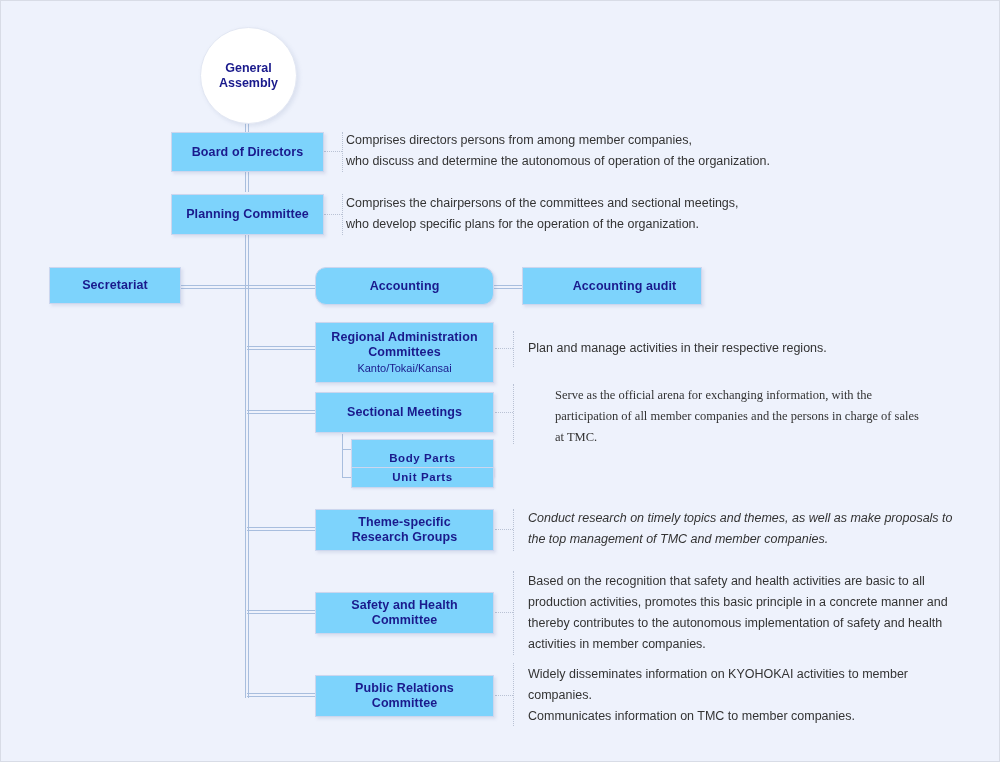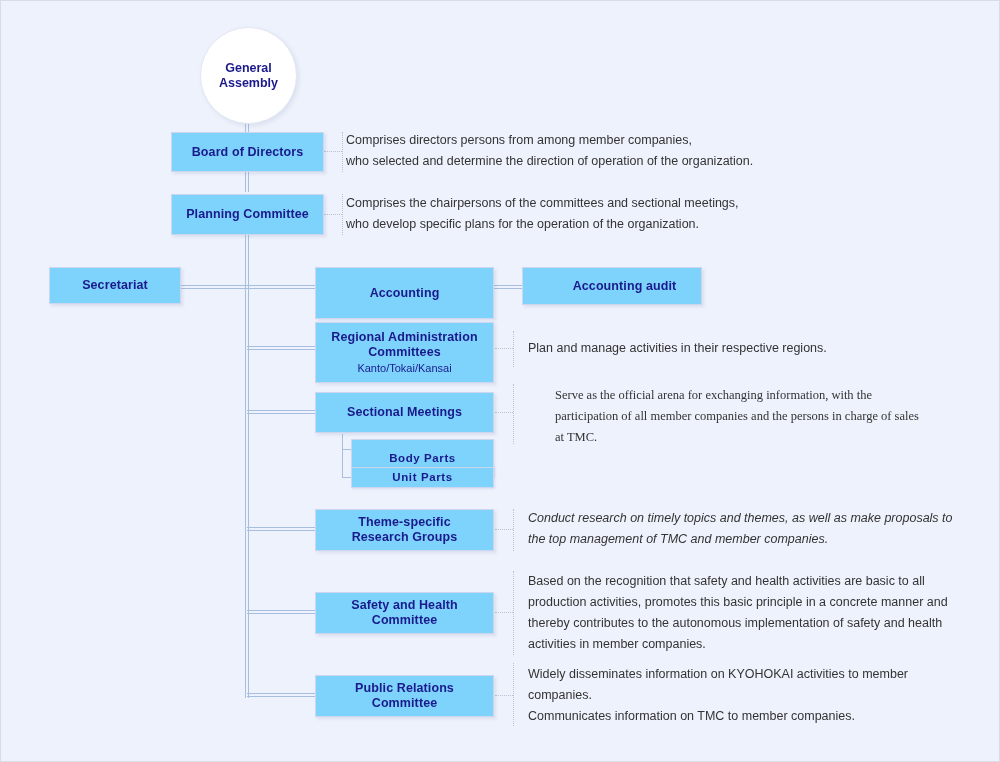--- a/index.html
+++ b/index.html
@@ -204,21 +204,21 @@
   </div>
 
   <div class="node" style="left:170px; top:193px; width:153px; height:41px;">
     <span class="title">Planning Committee</span>
   </div>
 
   <div class="node" style="left:48px; top:266px; width:132px; height:37px;">
     <span class="title">Secretariat</span>
   </div>
 
-  <div class="node" style="left:314px; top:266px; width:179px; height:52px;">
+  <div class="node" style="left:314px; top:266px; width:179px; height:38px;border-radius:11px;">
     <span class="title">Accounting</span>
   </div>
 
   <div class="node" style="left:521px; top:266px; width:180px; height:38px;padding-left:25px;">
     <span class="title">Accounting audit</span>
   </div>
 
   <div class="node" style="left:314px; top:321px; width:179px; height:61px;text-align:center;">
     <span class="title">Regional Administration</span>
     <span class="title">Committees</span>
@@ -247,21 +247,21 @@
     <span class="title">Committee</span>
   </div>
 
   <div class="node" style="left:314px; top:674px; width:179px; height:42px;">
     <span class="title">Public Relations</span>
     <span class="title">Committee</span>
   </div>
 
   <div class="desc" style="left:345px; top:129px; width:640px;">
     <p>Comprises directors persons from among member companies,</p>
-    <p>who selected and determine the direction of operation of the organization.</p>
+    <p>who discuss and determine the autonomous of operation of the organization.</p>
   </div>
 
   <div class="desc" style="left:345px; top:192px; width:640px;">
     <p>Comprises the chairpersons of the committees and sectional meetings,</p>
     <p>who develop specific plans for the operation of the organization.</p>
   </div>
 
   <div class="desc" style="left:527px; top:337px; width:460px;">
     <p>Plan and manage activities in their respective regions.</p>
   </div>

